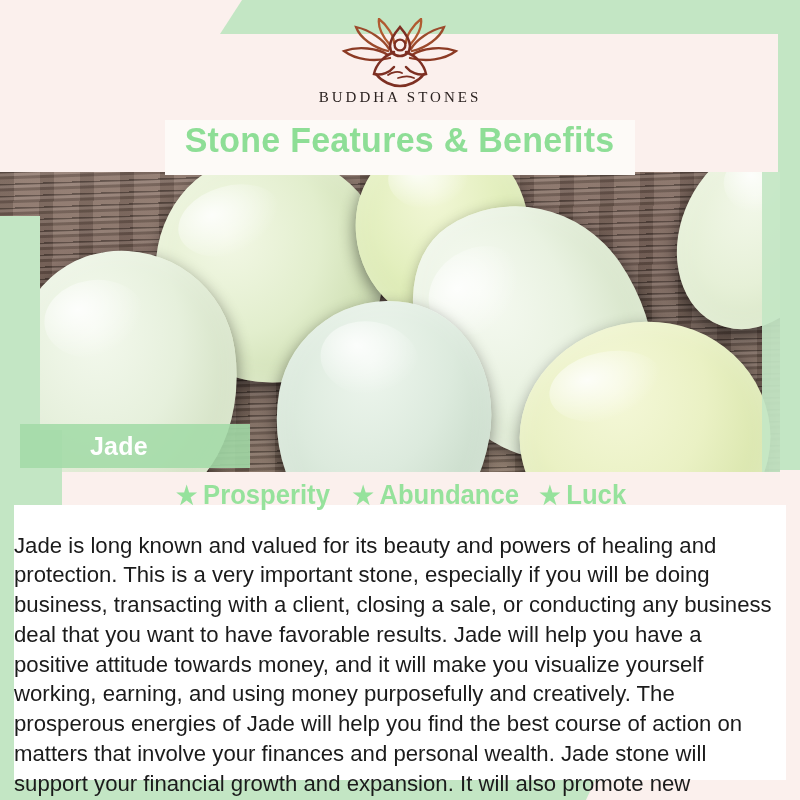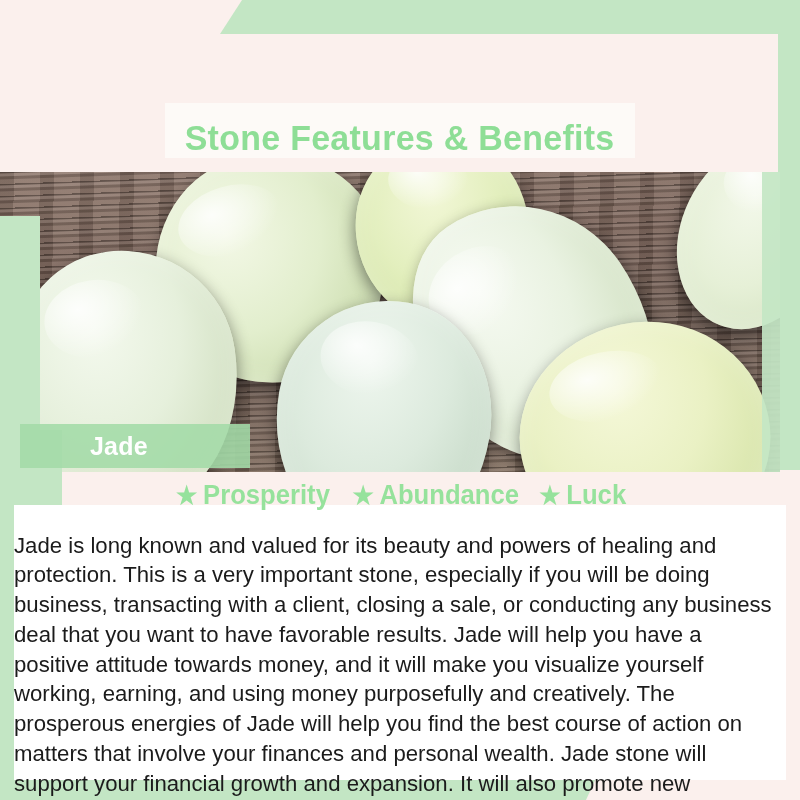--- a/index.html
+++ b/index.html
@@ -44,23 +44,23 @@
   }
   .logo-mark{width:132px;height:70px;display:block;}
   .brand-name{
     font-family:"Liberation Serif", serif;
     font-size:15px;letter-spacing:3px;color:#2b2220;
     margin-top:1px;font-weight:400;
   }
 
   
   .title-band{
-    position:absolute;top:103px;left:165px;width:470px;height:55px;
+    position:absolute;top:120px;left:165px;width:470px;height:55px;
     background:#fdfaf7;
-    display:flex;align-items:flex-end;justify-content:center;
+    display:flex;align-items:flex-start;justify-content:center;
     z-index:6;
   }
   .title-text{
     font-family:"Liberation Sans Narrow","Liberation Sans",sans-serif;
     font-weight:bold;
     font-size:35px;
     color:#8ede96;
     letter-spacing:.3px;
     white-space:nowrap;
     transform:scaleX(.97);
@@ -167,20 +167,46 @@
 <body>
 
 <div class="page">
 
   <div class="deco-top"></div>
   <div class="deco-right"></div>
   <div class="deco-left"></div>
   <div class="deco-left-lower"></div>
   <div class="deco-bottom"></div>
 
+  <div class="brand">
+    <span>
+      <svg class="logo-mark" viewBox="0 0 132 70" xmlns="http://www.w3.org/2000/svg">
+        <g fill="none" stroke="#7d2f22" stroke-width="2.3" stroke-linecap="round">
+
+          <path d="M56 40 C40 44 22 42 10 33 C24 28 44 30 54 37" stroke="#8c3b25"></path>
+          <path d="M54 33 C40 30 26 20 22 9 C36 12 50 22 55 31" stroke="#9c4b2c"></path>
+          <path d="M56 27 C48 18 44 8 45 1 C53 7 60 18 60 25" stroke="#b05a30"></path>
+
+          <path d="M76 40 C92 44 110 42 122 33 C108 28 88 30 78 37" stroke="#8c3b25"></path>
+          <path d="M78 33 C92 30 106 20 110 9 C96 12 82 22 77 31" stroke="#9c4b2c"></path>
+          <path d="M76 27 C84 18 88 8 87 1 C79 7 72 18 72 25" stroke="#b05a30"></path>
+
+          <path d="M66 9 C60 16 56 22 56 28 C56 34 60 38 66 38 C72 38 76 34 76 28 C76 22 72 16 66 9Z" stroke="#7d2f22" stroke-width="2.6"></path>
+          <circle cx="66" cy="27" r="5.4" fill="#fbf0ed" stroke="#7d2f22" stroke-width="2.4"></circle>
+
+          <path d="M60 34 C50 38 42 46 40 56 C48 58 56 54 60 49" stroke="#7d2f22" stroke-width="2.5"></path>
+          <path d="M72 34 C82 38 90 46 92 56 C84 58 76 54 72 49" stroke="#7d2f22" stroke-width="2.5"></path>
+          <path d="M42 56 C48 64 58 68 66 68 C74 68 84 64 90 56" stroke="#7d2f22" stroke-width="2.6"></path>
+          <path d="M54 57 C58 54 64 53 68 55" stroke="#7d2f22" stroke-width="1.8"></path>
+          <path d="M64 60 C70 58 76 58 80 60" stroke="#7d2f22" stroke-width="1.8"></path>
+        </g>
+      </svg>
+    </span>
+    <div class="brand-name">BUDDHA STONES</div>
+  </div>
 
   <div class="title-band">
     <span class="title-text">Stone Features &amp; Benefits</span>
   </div>
 
   <div class="photo">
     <div class="wood"></div>
     <div class="stone s1"></div>
     <div class="stone s7"></div>
     <div class="stone s2"></div>

